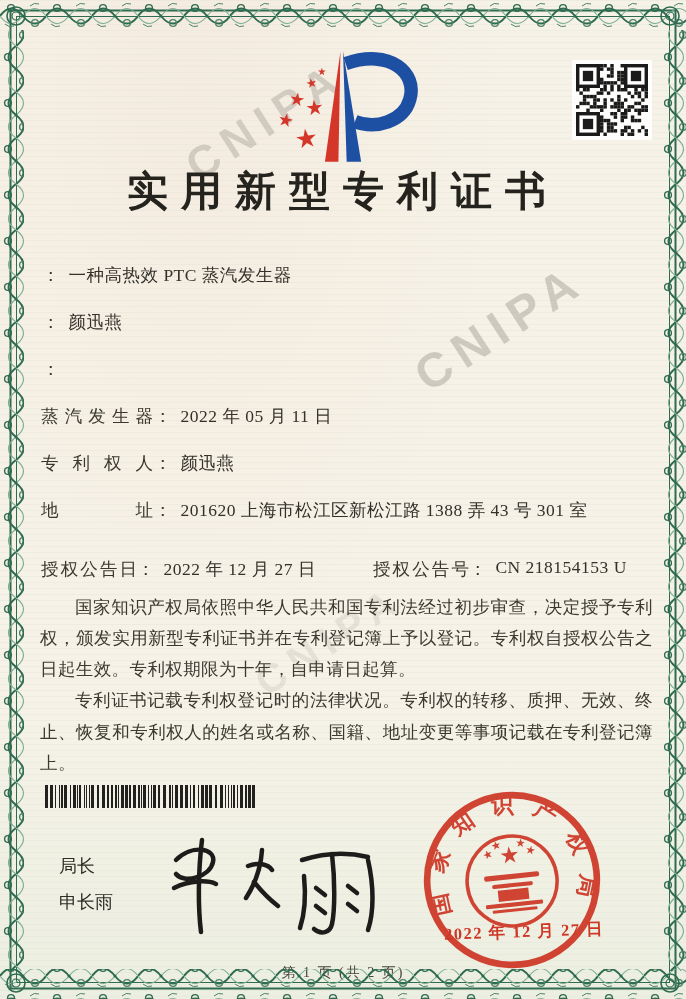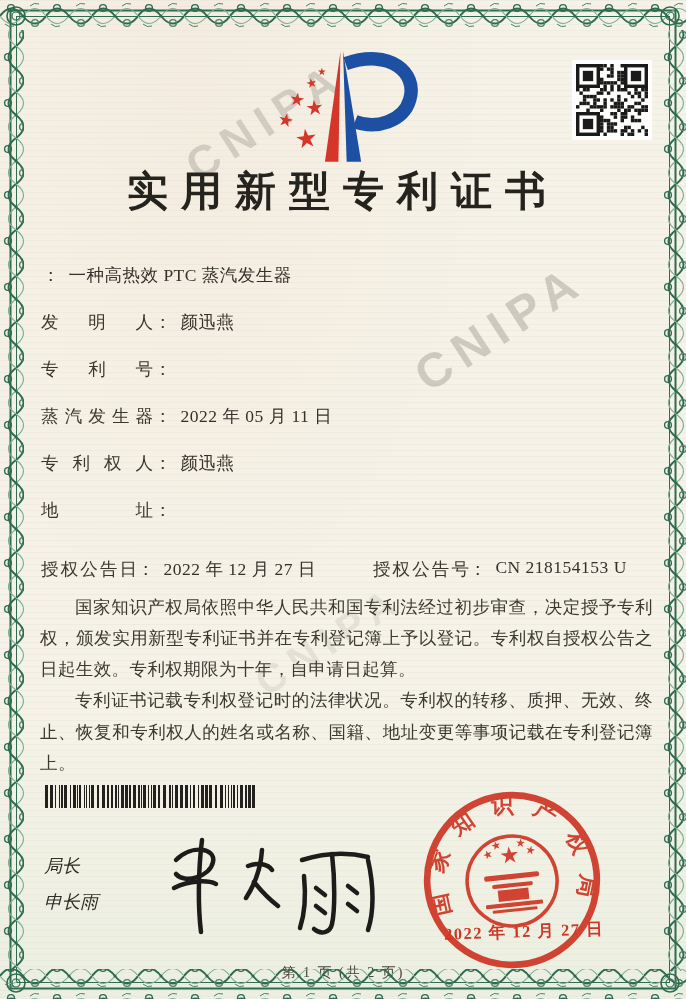--- a/index.html
+++ b/index.html
@@ -37,21 +37,21 @@
   .g-label{display:inline-block;text-align:justify;text-align-last:justify;width:96px;}
   .paras{position:absolute;left:40px;right:33px;top:592px;font-size:17.5px;line-height:1.78;
     color:#3b3930;letter-spacing:0.4px;text-align:justify;}
   .paras p{margin:0;text-indent:2em;}
   .barcode{position:absolute;left:45px;top:785px;height:23px;display:flex;align-items:stretch;}
   .barcode div{background:#23211e;}
   .seal{position:absolute;left:421px;top:789px;width:182px;height:182px;transform:rotate(-6deg);
     opacity:0.93;z-index:4;}
   .seal-date{position:absolute;left:444px;top:921px;font-size:16.5px;font-weight:bold;
     color:#ce3726;letter-spacing:1.5px;transform:rotate(-2deg);z-index:5;white-space:nowrap;}
-  .sig-block{position:absolute;left:44px;top:848px;font-size:18px;color:#2e2d26;line-height:36px;z-index:4;font-style:italic;}
+  .sig-block{position:absolute;left:59px;top:848px;font-size:18px;color:#2e2d26;line-height:36px;z-index:4;}
   .sig-svg{position:absolute;left:142px;top:824px;z-index:4;}
   .footer{position:absolute;left:0;right:0;top:964px;text-align:center;font-size:14px;
     letter-spacing:2px;color:#45433a;z-index:4;}
 </style>
 </head>
 <body>
 
 <div class="page">
 
   <svg class="frame-svg" width="686" height="999">
@@ -265,41 +265,40 @@
       </div>
 
     <div class="title">实用新型专利证书</div>
 
     <div class="fields">
       <div class="field-row">
           <span class="f-colon">：</span>
         <span class="f-value">一种高热效 PTC 蒸汽发生器</span>
       </div>
       <div class="field-row">
-        <span class="f-label">发明人</span>
           <span class="f-colon">：</span>
         <span class="f-value">颜迅燕</span>
       </div>
       <div class="field-row">
-        <span class="f-label">专利号</span>
           <span class="f-colon">：</span>
       </div>
       <div class="field-row">
         <span class="f-label">蒸汽发生器</span>
           <span class="f-colon">：</span>
         <span class="f-value">2022 年 05 月 11 日</span>
       </div>
       <div class="field-row">
         <span class="f-label">专利权人</span>
           <span class="f-colon">：</span>
         <span class="f-value">颜迅燕</span>
       </div>
       <div class="field-row">
         <span class="f-label">地址</span>
           <span class="f-colon">：</span>
+        <span class="f-value">201620 上海市松江区新松江路 1388 弄 43 号 301 室</span>
       </div>
       <div class="grant-row">
         <span class="grant-pair">
           <span class="g-label">授权公告日</span>
             <span>：</span>
           <span class="f-value">2022 年 12 月 27 日</span>
         </span>
         <span class="grant-pair gp2">
           <span class="g-label">授权公告号</span>
             <span>：</span>

